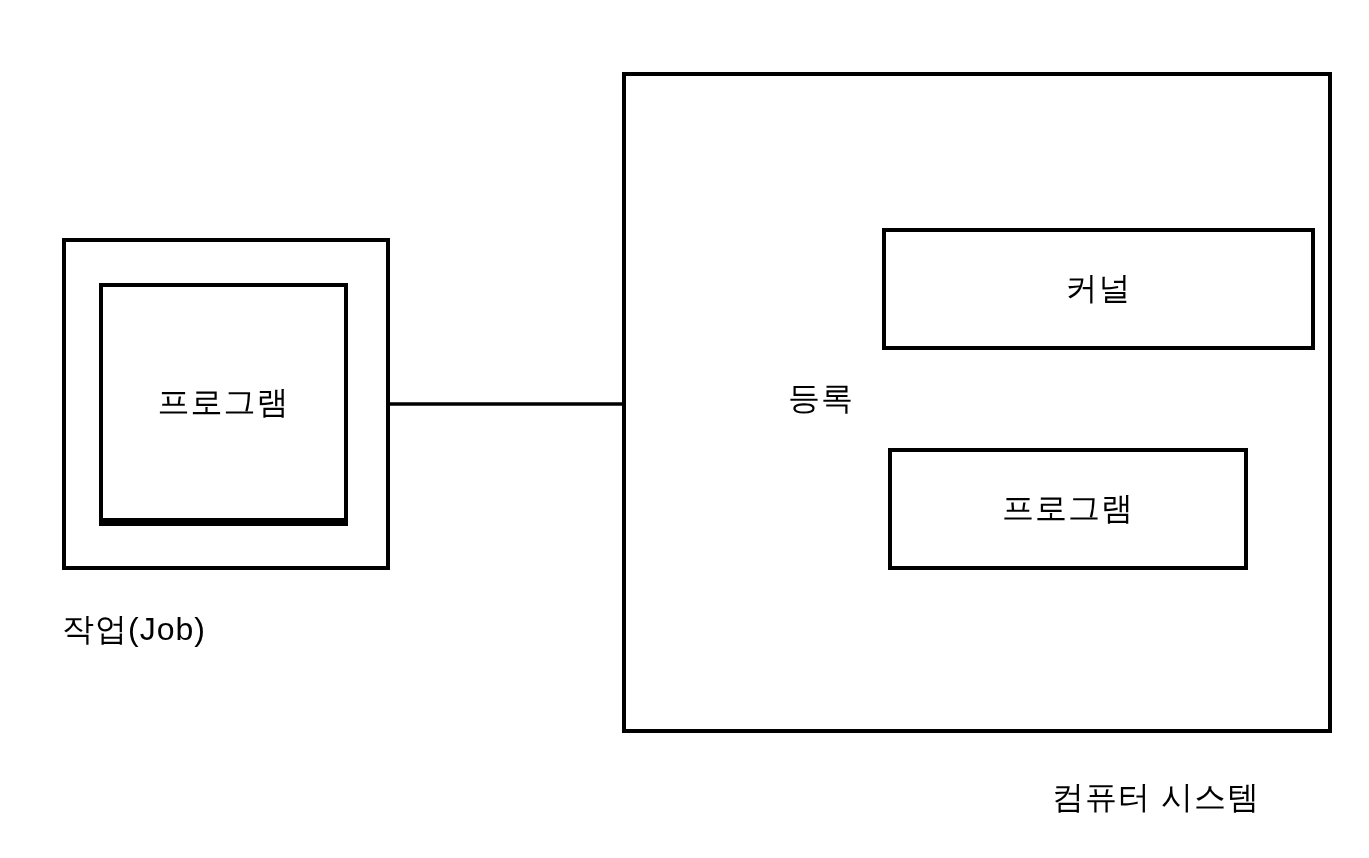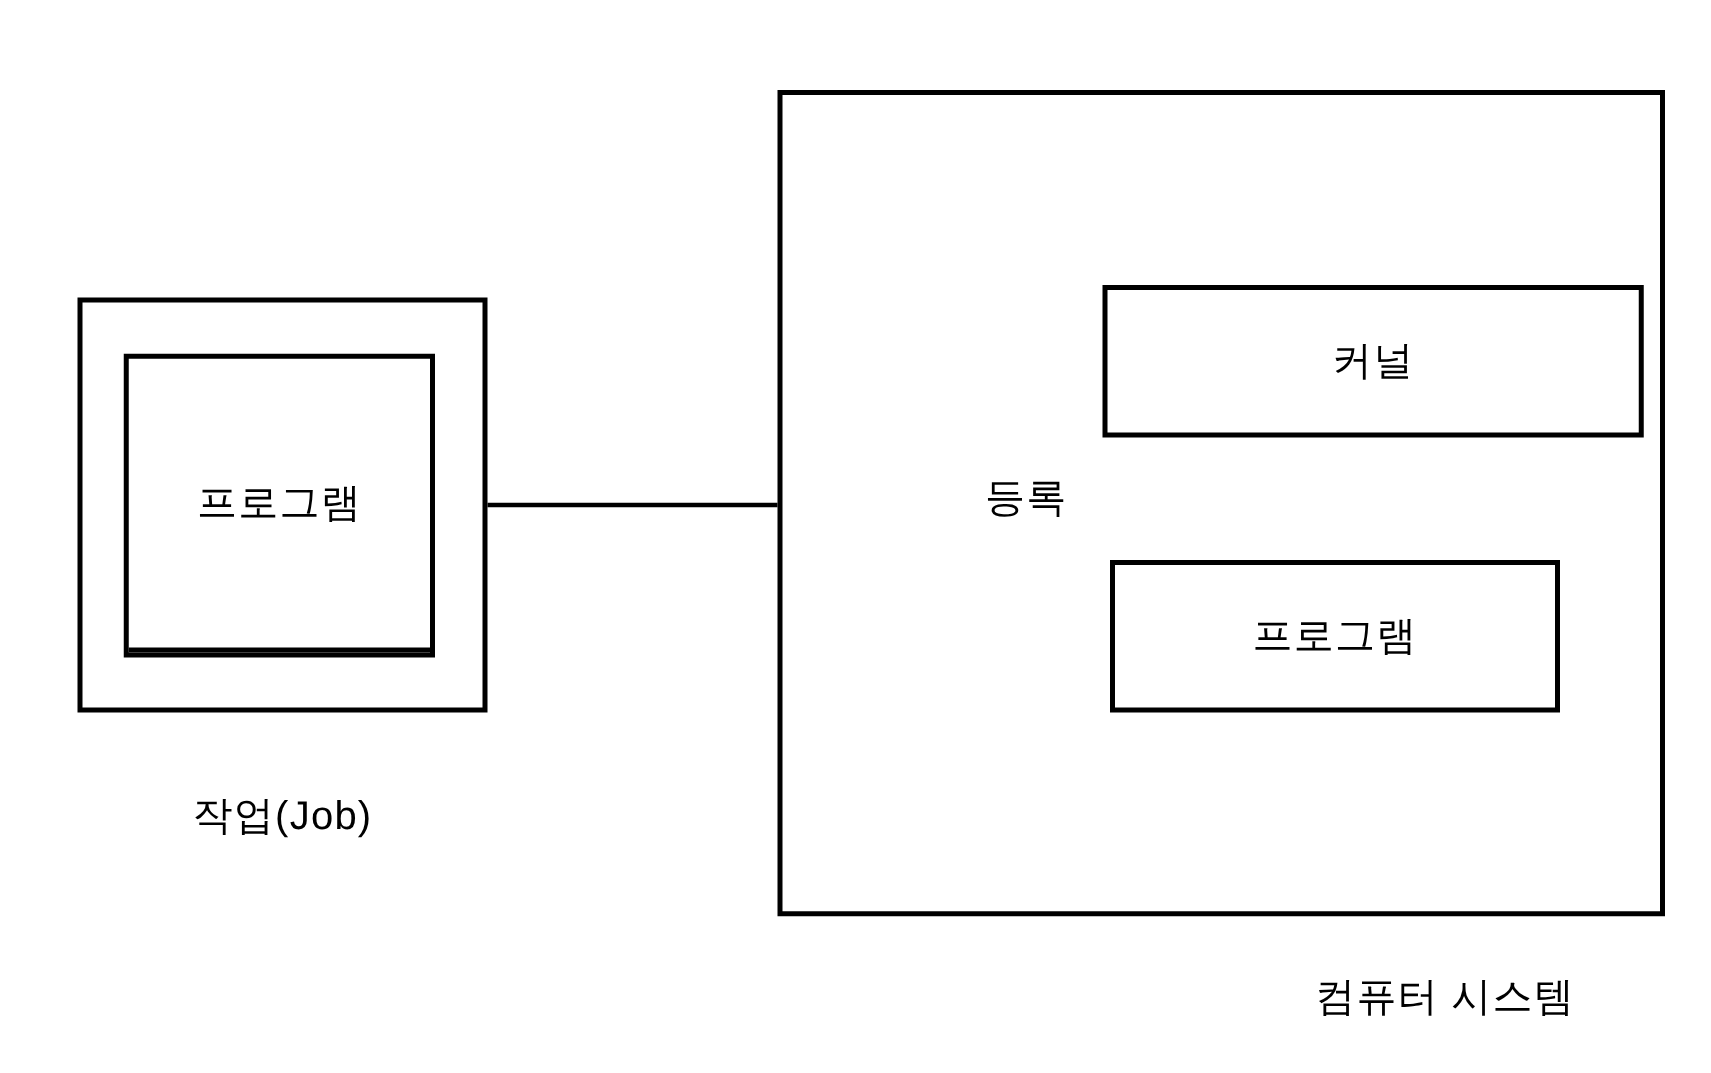--- a/index.html
+++ b/index.html
@@ -54,23 +54,23 @@
     display: flex;
     align-items: center;
     justify-content: center;
   }
   .job-cell-top {
     border-bottom: 4px solid #000000;
   }
   .job-caption {
     position: absolute;
     left: 62px;
-    top: 631px;
+    top: 608px;
     width: 328px;
-    text-align: center;
+    text-align: left;
   }
 
   
   .system-box {
     left: 622px;
     top: 72px;
     width: 710px;
     height: 661px;
   }
   .kernel-box {

